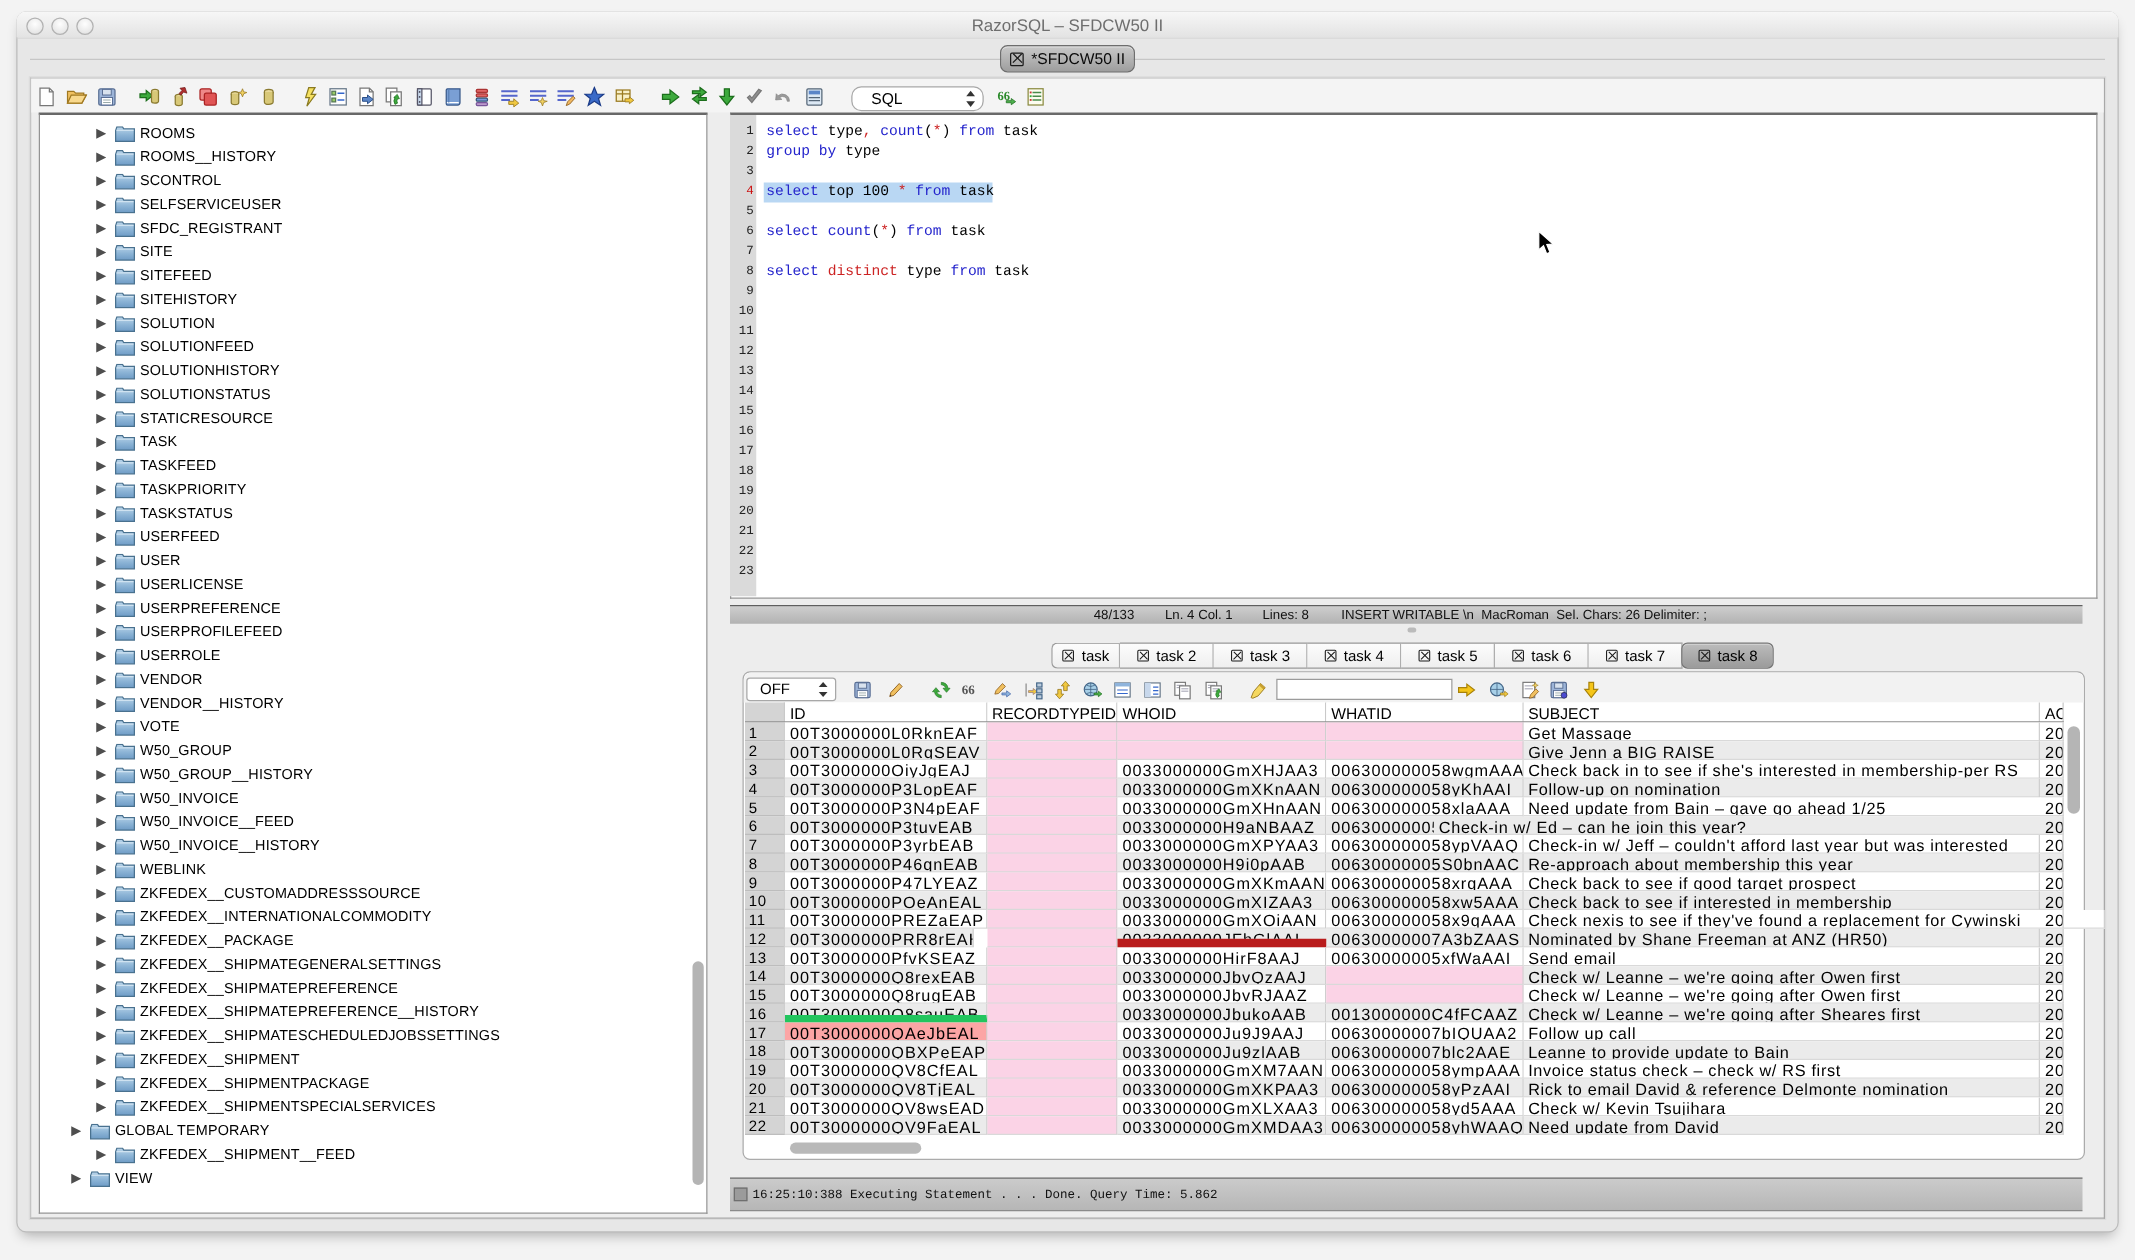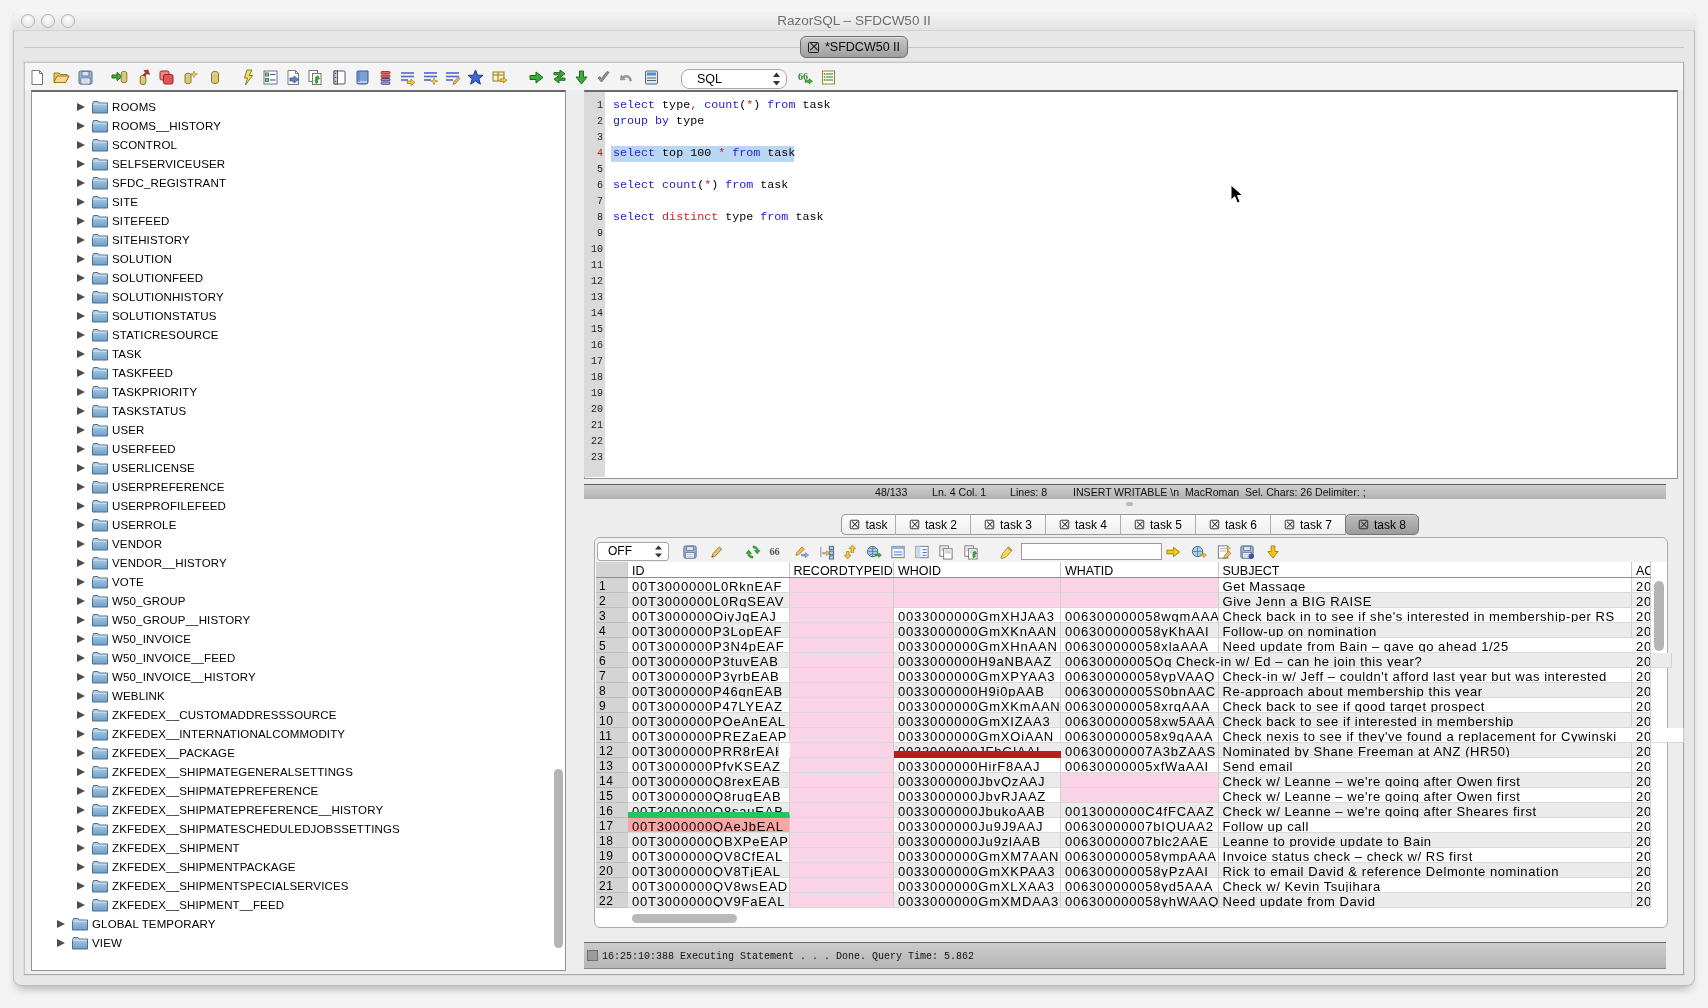--- a/index.html
+++ b/index.html
@@ -325,50 +325,50 @@
         <defs>
           <linearGradient id="fg" x1="0" y1="0" x2="0" y2="1">
             <stop offset="0" stop-color="#bad5ea"></stop>
             <stop offset="0.55" stop-color="#8cb4d6"></stop>
             <stop offset="1" stop-color="#6f9cc6"></stop>
           </linearGradient>
         </defs>
         <path d="M0.5 3.5 L0.5 12 L15.5 12 L15.5 2 L7 2 L6 0.5 L1.5 0.5 Z" fill="url(#fg)" stroke="#49718f"></path>
         <path d="M1.2 3.2 L14.8 3.2" stroke="#cfe2f0"></path>
       </svg>
+      <span class="tlabel">USERFEED</span>
+    </div>
+    <div class="trow">
+      <span class="tri"></span>
+      <svg class="tfold" width="16" height="13" viewBox="0 0 16 13">
+        <defs>
+          <linearGradient id="fg" x1="0" y1="0" x2="0" y2="1">
+            <stop offset="0" stop-color="#bad5ea"></stop>
+            <stop offset="0.55" stop-color="#8cb4d6"></stop>
+            <stop offset="1" stop-color="#6f9cc6"></stop>
+          </linearGradient>
+        </defs>
+        <path d="M0.5 3.5 L0.5 12 L15.5 12 L15.5 2 L7 2 L6 0.5 L1.5 0.5 Z" fill="url(#fg)" stroke="#49718f"></path>
+        <path d="M1.2 3.2 L14.8 3.2" stroke="#cfe2f0"></path>
+      </svg>
       <span class="tlabel">USER</span>
     </div>
     <div class="trow">
       <span class="tri"></span>
       <svg class="tfold" width="16" height="13" viewBox="0 0 16 13">
         <defs>
           <linearGradient id="fg" x1="0" y1="0" x2="0" y2="1">
             <stop offset="0" stop-color="#bad5ea"></stop>
             <stop offset="0.55" stop-color="#8cb4d6"></stop>
             <stop offset="1" stop-color="#6f9cc6"></stop>
           </linearGradient>
         </defs>
         <path d="M0.5 3.5 L0.5 12 L15.5 12 L15.5 2 L7 2 L6 0.5 L1.5 0.5 Z" fill="url(#fg)" stroke="#49718f"></path>
         <path d="M1.2 3.2 L14.8 3.2" stroke="#cfe2f0"></path>
       </svg>
-      <span class="tlabel">USERFEED</span>
-    </div>
-    <div class="trow">
-      <span class="tri"></span>
-      <svg class="tfold" width="16" height="13" viewBox="0 0 16 13">
-        <defs>
-          <linearGradient id="fg" x1="0" y1="0" x2="0" y2="1">
-            <stop offset="0" stop-color="#bad5ea"></stop>
-            <stop offset="0.55" stop-color="#8cb4d6"></stop>
-            <stop offset="1" stop-color="#6f9cc6"></stop>
-          </linearGradient>
-        </defs>
-        <path d="M0.5 3.5 L0.5 12 L15.5 12 L15.5 2 L7 2 L6 0.5 L1.5 0.5 Z" fill="url(#fg)" stroke="#49718f"></path>
-        <path d="M1.2 3.2 L14.8 3.2" stroke="#cfe2f0"></path>
-      </svg>
       <span class="tlabel">USERLICENSE</span>
     </div>
     <div class="trow">
       <span class="tri"></span>
       <svg class="tfold" width="16" height="13" viewBox="0 0 16 13">
         <defs>
           <linearGradient id="fg" x1="0" y1="0" x2="0" y2="1">
             <stop offset="0" stop-color="#bad5ea"></stop>
             <stop offset="0.55" stop-color="#8cb4d6"></stop>
             <stop offset="1" stop-color="#6f9cc6"></stop>
@@ -687,49 +687,49 @@
             <stop offset="0" stop-color="#bad5ea"></stop>
             <stop offset="0.55" stop-color="#8cb4d6"></stop>
             <stop offset="1" stop-color="#6f9cc6"></stop>
           </linearGradient>
         </defs>
         <path d="M0.5 3.5 L0.5 12 L15.5 12 L15.5 2 L7 2 L6 0.5 L1.5 0.5 Z" fill="url(#fg)" stroke="#49718f"></path>
         <path d="M1.2 3.2 L14.8 3.2" stroke="#cfe2f0"></path>
       </svg>
       <span class="tlabel">ZKFEDEX__SHIPMENTSPECIALSERVICES</span>
     </div>
+    <div class="trow shallow">
+      <span class="tri"></span>
+      <svg class="tfold" width="16" height="13" viewBox="0 0 16 13">
+        <defs>
+          <linearGradient id="fg" x1="0" y1="0" x2="0" y2="1">
+            <stop offset="0" stop-color="#bad5ea"></stop>
+            <stop offset="0.55" stop-color="#8cb4d6"></stop>
+            <stop offset="1" stop-color="#6f9cc6"></stop>
+          </linearGradient>
+        </defs>
+        <path d="M0.5 3.5 L0.5 12 L15.5 12 L15.5 2 L7 2 L6 0.5 L1.5 0.5 Z" fill="url(#fg)" stroke="#49718f"></path>
+        <path d="M1.2 3.2 L14.8 3.2" stroke="#cfe2f0"></path>
+      </svg>
+      <span class="tlabel">GLOBAL TEMPORARY</span>
+    </div>
     <div class="trow">
       <span class="tri"></span>
       <svg class="tfold" width="16" height="13" viewBox="0 0 16 13">
         <defs>
           <linearGradient id="fg" x1="0" y1="0" x2="0" y2="1">
             <stop offset="0" stop-color="#bad5ea"></stop>
             <stop offset="0.55" stop-color="#8cb4d6"></stop>
             <stop offset="1" stop-color="#6f9cc6"></stop>
           </linearGradient>
         </defs>
         <path d="M0.5 3.5 L0.5 12 L15.5 12 L15.5 2 L7 2 L6 0.5 L1.5 0.5 Z" fill="url(#fg)" stroke="#49718f"></path>
         <path d="M1.2 3.2 L14.8 3.2" stroke="#cfe2f0"></path>
       </svg>
       <span class="tlabel">ZKFEDEX__SHIPMENT__FEED</span>
-    </div>
-    <div class="trow shallow">
-      <span class="tri"></span>
-      <svg class="tfold" width="16" height="13" viewBox="0 0 16 13">
-        <defs>
-          <linearGradient id="fg" x1="0" y1="0" x2="0" y2="1">
-            <stop offset="0" stop-color="#bad5ea"></stop>
-            <stop offset="0.55" stop-color="#8cb4d6"></stop>
-            <stop offset="1" stop-color="#6f9cc6"></stop>
-          </linearGradient>
-        </defs>
-        <path d="M0.5 3.5 L0.5 12 L15.5 12 L15.5 2 L7 2 L6 0.5 L1.5 0.5 Z" fill="url(#fg)" stroke="#49718f"></path>
-        <path d="M1.2 3.2 L14.8 3.2" stroke="#cfe2f0"></path>
-      </svg>
-      <span class="tlabel">GLOBAL TEMPORARY</span>
     </div>
     <div class="trow shallow">
       <span class="tri"></span>
       <svg class="tfold" width="16" height="13" viewBox="0 0 16 13">
         <defs>
           <linearGradient id="fg" x1="0" y1="0" x2="0" y2="1">
             <stop offset="0" stop-color="#bad5ea"></stop>
             <stop offset="0.55" stop-color="#8cb4d6"></stop>
             <stop offset="1" stop-color="#6f9cc6"></stop>
           </linearGradient>
@@ -834,21 +834,21 @@
 <div class="cell " style="left:789.5px;top:638px;width:104.5px;background:#fbd3e6;border-bottom:1px solid #d9d9d9"></div>
 <div class="cell mono13" style="left:894px;top:638px;width:167px;background:#ffffff;border-bottom:1px solid #d9d9d9">0033000000GmXHnAAN</div>
 <div class="cell mono13" style="left:1061px;top:638px;width:157.5px;background:#ffffff;border-bottom:1px solid #d9d9d9">006300000058xlaAAA</div>
 <div class="cell " style="left:1218.5px;top:638px;width:415px;background:#ffffff;border-bottom:1px solid #d9d9d9">Need update from Bain – gave go ahead 1/25</div>
 <div class="cell mono13" style="left:1632px;top:638px;width:19px;background:#ffffff;border-bottom:1px solid #d9d9d9">200</div>
 <div class="cell" style="left:596px;top:653px;width:32px;background:#d4d4d4;border-bottom:1px solid #bdbdbd;font-size:12px;padding-left:3px">6</div>
 <div class="cell mono13" style="left:628px;top:653px;width:161.5px;background:#ebebeb;border-bottom:1px solid #d9d9d9">00T3000000P3tuvEAB</div>
 <div class="cell " style="left:789.5px;top:653px;width:104.5px;background:#fbd3e6;border-bottom:1px solid #d9d9d9"></div>
 <div class="cell mono13" style="left:894px;top:653px;width:167px;background:#ebebeb;border-bottom:1px solid #d9d9d9">0033000000H9aNBAAZ</div>
 <div class="cell mono13" style="left:1061px;top:653px;width:157.5px;background:#ebebeb;border-bottom:1px solid #d9d9d9">00630000005QgzhAAC</div>
-<div class="cell " style="left:1172px;top:653px;width:500px;background:#ebebeb;border-bottom:1px solid #d9d9d9">Check-in w/ Ed – can he join this year?</div>
+<div class="cell " style="left:1147px;top:653px;width:500px;background:#ebebeb;border-bottom:1px solid #d9d9d9">Check-in w/ Ed – can he join this year?</div>
 <div class="cell mono13" style="left:1632px;top:653px;width:19px;background:#ebebeb;border-bottom:1px solid #d9d9d9">200</div>
 <div class="cell" style="left:596px;top:668px;width:32px;background:#d4d4d4;border-bottom:1px solid #bdbdbd;font-size:12px;padding-left:3px">7</div>
 <div class="cell mono13" style="left:628px;top:668px;width:161.5px;background:#ffffff;border-bottom:1px solid #d9d9d9">00T3000000P3yrbEAB</div>
 <div class="cell " style="left:789.5px;top:668px;width:104.5px;background:#fbd3e6;border-bottom:1px solid #d9d9d9"></div>
 <div class="cell mono13" style="left:894px;top:668px;width:167px;background:#ffffff;border-bottom:1px solid #d9d9d9">0033000000GmXPYAA3</div>
 <div class="cell mono13" style="left:1061px;top:668px;width:157.5px;background:#ffffff;border-bottom:1px solid #d9d9d9">006300000058ypVAAQ</div>
 <div class="cell " style="left:1218.5px;top:668px;width:413.5px;background:#ffffff;border-bottom:1px solid #d9d9d9">Check-in w/ Jeff – couldn't afford last year but was interested</div>
 <div class="cell mono13" style="left:1632px;top:668px;width:19px;background:#ffffff;border-bottom:1px solid #d9d9d9">200</div>
 <div class="cell" style="left:596px;top:683px;width:32px;background:#d4d4d4;border-bottom:1px solid #bdbdbd;font-size:12px;padding-left:3px">8</div>
 <div class="cell mono13" style="left:628px;top:683px;width:161.5px;background:#ebebeb;border-bottom:1px solid #d9d9d9">00T3000000P46qnEAB</div>

